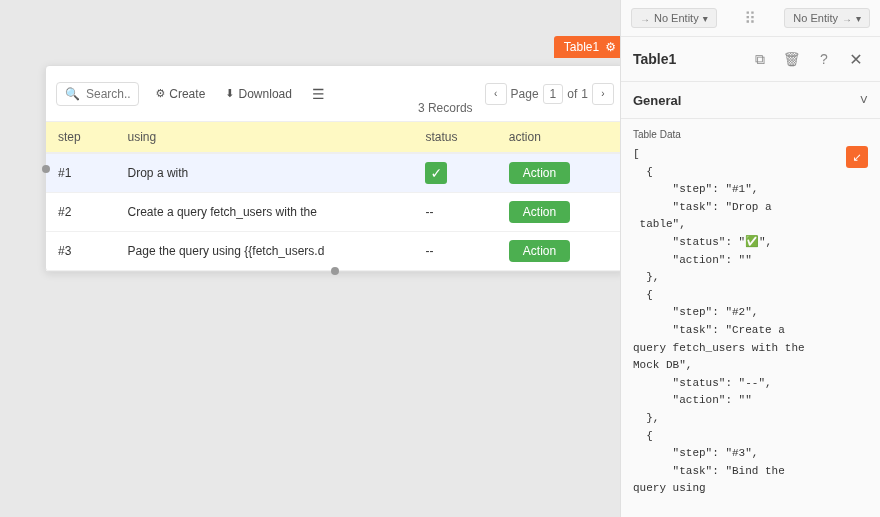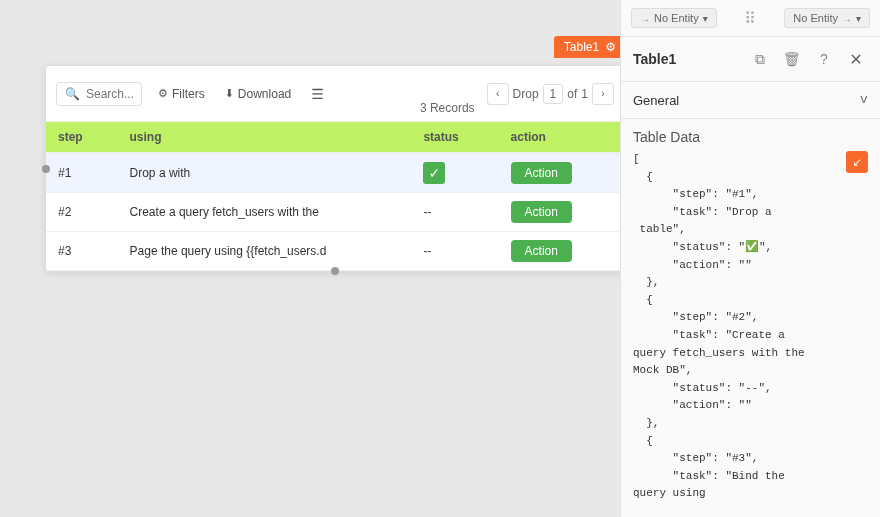--- a/index.html
+++ b/index.html
@@ -131,25 +131,25 @@
 
     
     .data-table {
       width: 100%;
       border-collapse: collapse;
     }
 
     .data-table th {
       text-align: left;
       padding: 8px 12px;
-      font-weight: 700;
+      font-weight: 400;
       font-size: 12px;
       color: #555;
       border-bottom: 2px solid #eee;
-      background: #bef264;
+      background: #fef9c3;
     }
 
     .data-table td {
       padding: 8px 12px;
       font-size: 12px;
       color: #333;
       border-bottom: 1px solid #f0f0f0;
       max-width: 200px;
       overflow: hidden;
       text-overflow: ellipsis;
@@ -270,28 +270,28 @@
     .general-section {
       display: flex;
       align-items: center;
       padding: 10px 12px;
       border-bottom: 1px solid #e8e8e8;
       cursor: pointer;
     }
 
     .general-label {
       font-size: 13px;
-      font-weight: 400;
+      font-weight: 700;
       color: #333;
       flex: 1;
     }
 
     .table-data-label {
       padding: 10px 12px 6px;
-      font-size: 14px;
+      font-size: 10px;
       font-weight: 500;
       color: #555;
     }
 
     .json-viewer {
       flex: 1;
       overflow-y: auto;
       padding: 0 12px 12px;
       position: relative;
     }
@@ -341,34 +341,34 @@
       <span class="gear-icon">⚙</span>
     </div>
 
     <div class="table-toolbar">
       <div class="search-box">
         <span style="color:#aaa;font-size:12px;">🔍</span>
         <input type="text" placeholder="Search..." style="">
       </div>
       <button class="toolbar-btn">
         <span style="font-size:11px;">⚙</span>
-        <span>Filters</span>
+        <span>Create</span>
       </button>
       <button class="toolbar-btn">
         <span style="font-size:11px;">⬇</span>
         <span>Download</span>
       </button>
       <button class="toolbar-btn">
         <span style="font-size:14px;">☰</span>
       </button>
       <div class="toolbar-spacer"></div>
       <span class="records-info">3 Records</span>
       <div class="pagination">
         <button>‹</button>
-        <span>Drop</span>
+        <span>Page</span>
         <span class="page-num">1</span>
         <span>of</span>
         <span>1</span>
         <button>›</button>
       </div>
     </div>
 
     <table class="data-table">
       <thead>
         <tr>

